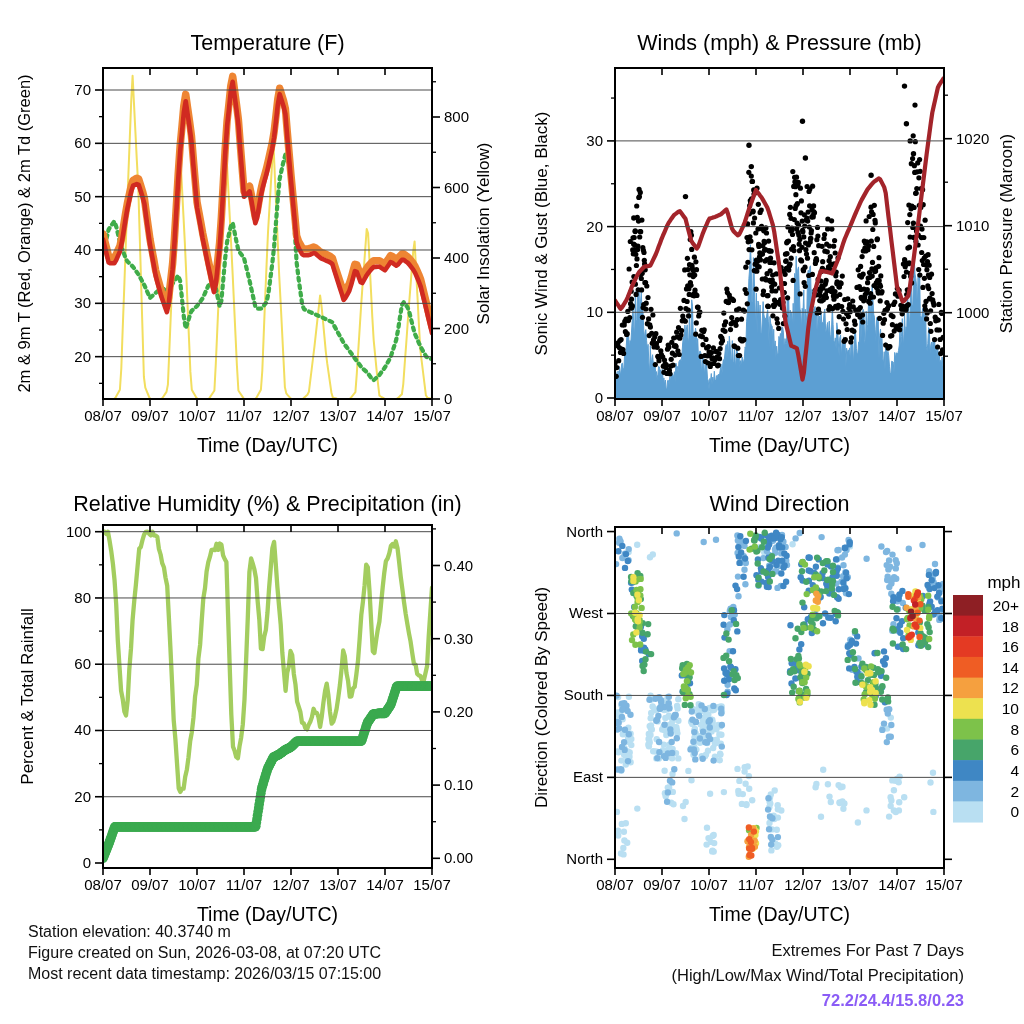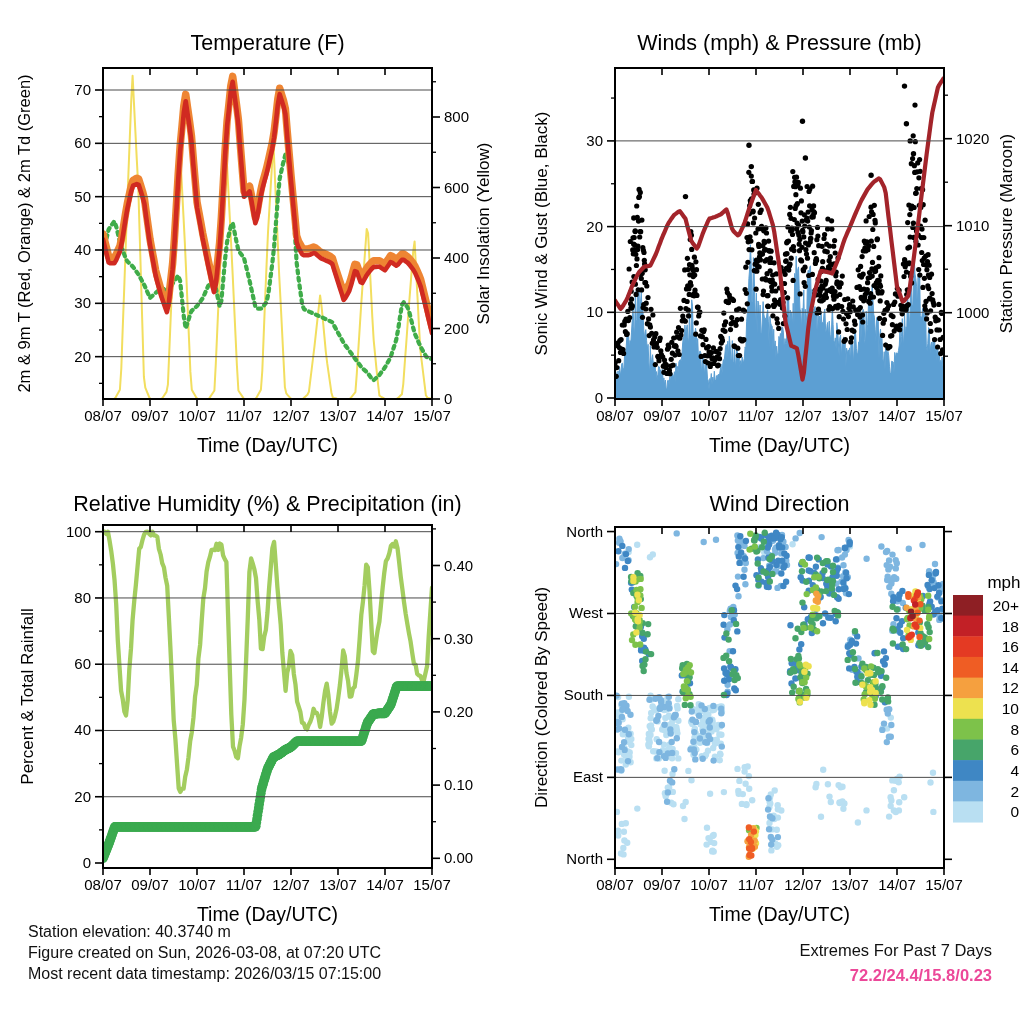--- a/index.html
+++ b/index.html
@@ -1,20 +1,20 @@
 <!DOCTYPE html>
 <html><head>
 <meta charset="utf-8">
 <style>
   html,body{margin:0;padding:0;background:#fff;}
   .fig{position:relative;width:1024px;height:1024px;background:#ffffff;overflow:hidden;
        font-family:"Liberation Sans","DejaVu Sans",sans-serif;}
   svg text{font-family:"Liberation Sans","DejaVu Sans",sans-serif;}
   .footer-left{position:absolute;left:28px;top:921px;font-size:16px;line-height:21px;color:#111;}
-  .footer-right{position:absolute;right:32px;top:938px;font-size:16.5px;line-height:25px;color:#111;text-align:right;}
+  .footer-right{position:absolute;right:60px;top:938px;font-size:16.5px;line-height:25px;color:#111;text-align:right;}
   .extremes-values{font-weight:bold;}
 </style>
 </head>
 <body>
 
 <div class="fig">
   <svg id="charts" width="1024" height="1024" viewBox="0 0 1024 1024">
       <g>
         <g clip-path="url(#cp1)">
           <path d="M103.0 399.0 L104.4 399.0 L105.8 399.0 L107.2 399.0 L108.6 399.0 L110.0 399.0 L111.5 399.0 L112.9 399.0 L114.3 399.0 L115.7 397.3 L117.1 394.8 L118.5 392.2 L119.9 389.7 L121.3 368.5 L122.7 328.8 L124.2 289.0 L125.6 249.3 L127.0 210.6 L128.4 174.2 L129.8 137.9 L131.2 101.5 L132.6 75.8 L134.0 103.7 L135.4 131.7 L136.8 159.6 L138.3 187.5 L139.7 234.9 L141.1 282.3 L142.5 329.6 L143.9 377.0 L145.3 387.7 L146.7 391.1 L148.1 394.5 L149.5 397.9 L150.9 399.0 L152.4 399.0 L153.8 399.0 L155.2 399.0 L156.6 399.0 L158.0 399.0 L159.4 399.0 L160.8 399.0 L162.2 398.3 L163.6 396.2 L165.0 394.1 L166.5 391.9 L167.9 384.6 L169.3 351.2 L170.7 317.8 L172.1 284.4 L173.5 250.9 L174.9 223.9 L176.3 196.8 L177.7 169.7 L179.1 142.7 L180.6 160.7 L182.0 187.8 L183.4 214.9 L184.8 241.9 L186.2 272.9 L187.6 305.9 L189.0 338.9 L190.4 371.9 L191.8 389.7 L193.2 392.2 L194.7 394.8 L196.1 397.3 L197.5 399.0 L198.9 399.0 L200.3 399.0 L201.7 399.0 L203.1 399.0 L204.5 399.0 L205.9 399.0 L207.3 399.0 L208.8 399.0 L210.2 396.9 L211.6 394.8 L213.0 392.7 L214.4 390.5 L215.8 363.8 L217.2 332.0 L218.6 300.3 L220.0 268.6 L221.4 241.1 L222.8 215.7 L224.3 190.3 L225.7 164.9 L227.1 165.8 L228.5 192.9 L229.9 219.9 L231.3 247.0 L232.7 275.1 L234.1 305.1 L235.5 335.1 L236.9 365.2 L238.4 390.5 L239.8 392.7 L241.2 394.8 L242.6 396.9 L244.0 399.0 L245.4 399.0 L246.8 399.0 L248.2 399.0 L249.6 399.0 L251.0 399.0 L252.5 399.0 L253.9 399.0 L255.3 399.0 L256.7 397.3 L258.1 394.8 L259.5 392.2 L260.9 389.7 L262.3 370.7 L263.7 335.1 L265.1 299.6 L266.6 264.1 L268.0 232.5 L269.4 208.8 L270.8 185.1 L272.2 161.4 L273.6 147.0 L275.0 179.2 L276.4 211.3 L277.8 243.5 L279.2 275.6 L280.7 303.5 L282.1 331.5 L283.5 359.4 L284.9 387.3 L286.3 393.4 L287.7 395.1 L289.1 396.7 L290.5 398.4 L291.9 399.0 L293.3 399.0 L294.8 399.0 L296.2 399.0 L297.6 399.0 L299.0 399.0 L300.4 399.0 L301.8 399.0 L303.2 398.6 L304.6 397.3 L306.0 396.0 L307.4 394.8 L308.9 391.8 L310.3 380.4 L311.7 369.0 L313.1 357.5 L314.5 346.1 L315.9 333.4 L317.3 320.7 L318.7 308.1 L320.1 295.4 L321.5 305.9 L323.0 321.2 L324.4 336.4 L325.8 351.6 L327.2 363.2 L328.6 372.9 L330.0 382.6 L331.4 392.4 L332.8 397.4 L334.2 397.9 L335.6 398.3 L337.1 398.7 L338.5 399.0 L339.9 399.0 L341.3 399.0 L342.7 399.0 L344.1 399.0 L345.5 399.0 L346.9 399.0 L348.3 399.0 L349.8 399.0 L351.2 397.3 L352.6 395.6 L354.0 393.9 L355.4 392.2 L356.8 373.6 L358.2 351.6 L359.6 329.6 L361.0 307.6 L362.4 287.3 L363.9 267.9 L365.3 248.4 L366.7 229.0 L368.1 233.2 L369.5 261.1 L370.9 289.0 L372.3 316.9 L373.7 340.3 L375.1 354.7 L376.5 369.1 L378.0 383.5 L379.4 395.6 L380.8 396.5 L382.2 397.3 L383.6 398.2 L385.0 399.0 L386.4 399.0 L387.8 399.0 L389.2 399.0 L390.6 399.0 L392.1 399.0 L393.5 399.0 L394.9 399.0 L396.3 399.0 L397.7 398.2 L399.1 396.9 L400.5 395.6 L401.9 394.3 L403.3 383.8 L404.7 363.9 L406.2 344.0 L407.6 324.1 L409.0 305.0 L410.4 287.2 L411.8 269.4 L413.2 251.7 L414.6 241.4 L416.0 268.4 L417.4 295.5 L418.8 322.6 L420.3 349.7 L421.7 361.1 L423.1 372.5 L424.5 383.9 L425.9 395.3 L427.3 397.6 L428.7 398.0 L430.1 398.4 L431.5 398.9" fill="none" stroke="#F2DE5F" stroke-width="2" stroke-linejoin="round" stroke-linecap="round"></path>
@@ -2913,15 +2913,16 @@
     </svg>
 
   <div class="footer-left">
     <div>Station elevation: 40.3740 m</div>
     <div>Figure created on Sun, 2026-03-08, at 07:20 UTC</div>
     <div>Most recent data timestamp: 2026/03/15 07:15:00</div>
   </div>
 
   <div class="footer-right">
     <div>Extremes For Past 7 Days</div>
-    <div class="extremes-values" style="color: #ec4899;">72.2/24.4/15.8/0.23</div>
+    <div>(High/Low/Max Wind/Total Precipitation)</div>
+    <div class="extremes-values" style="color: #8b5cf6;">72.2/24.4/15.8/0.23</div>
   </div>
 </div>
 
 </body></html>

